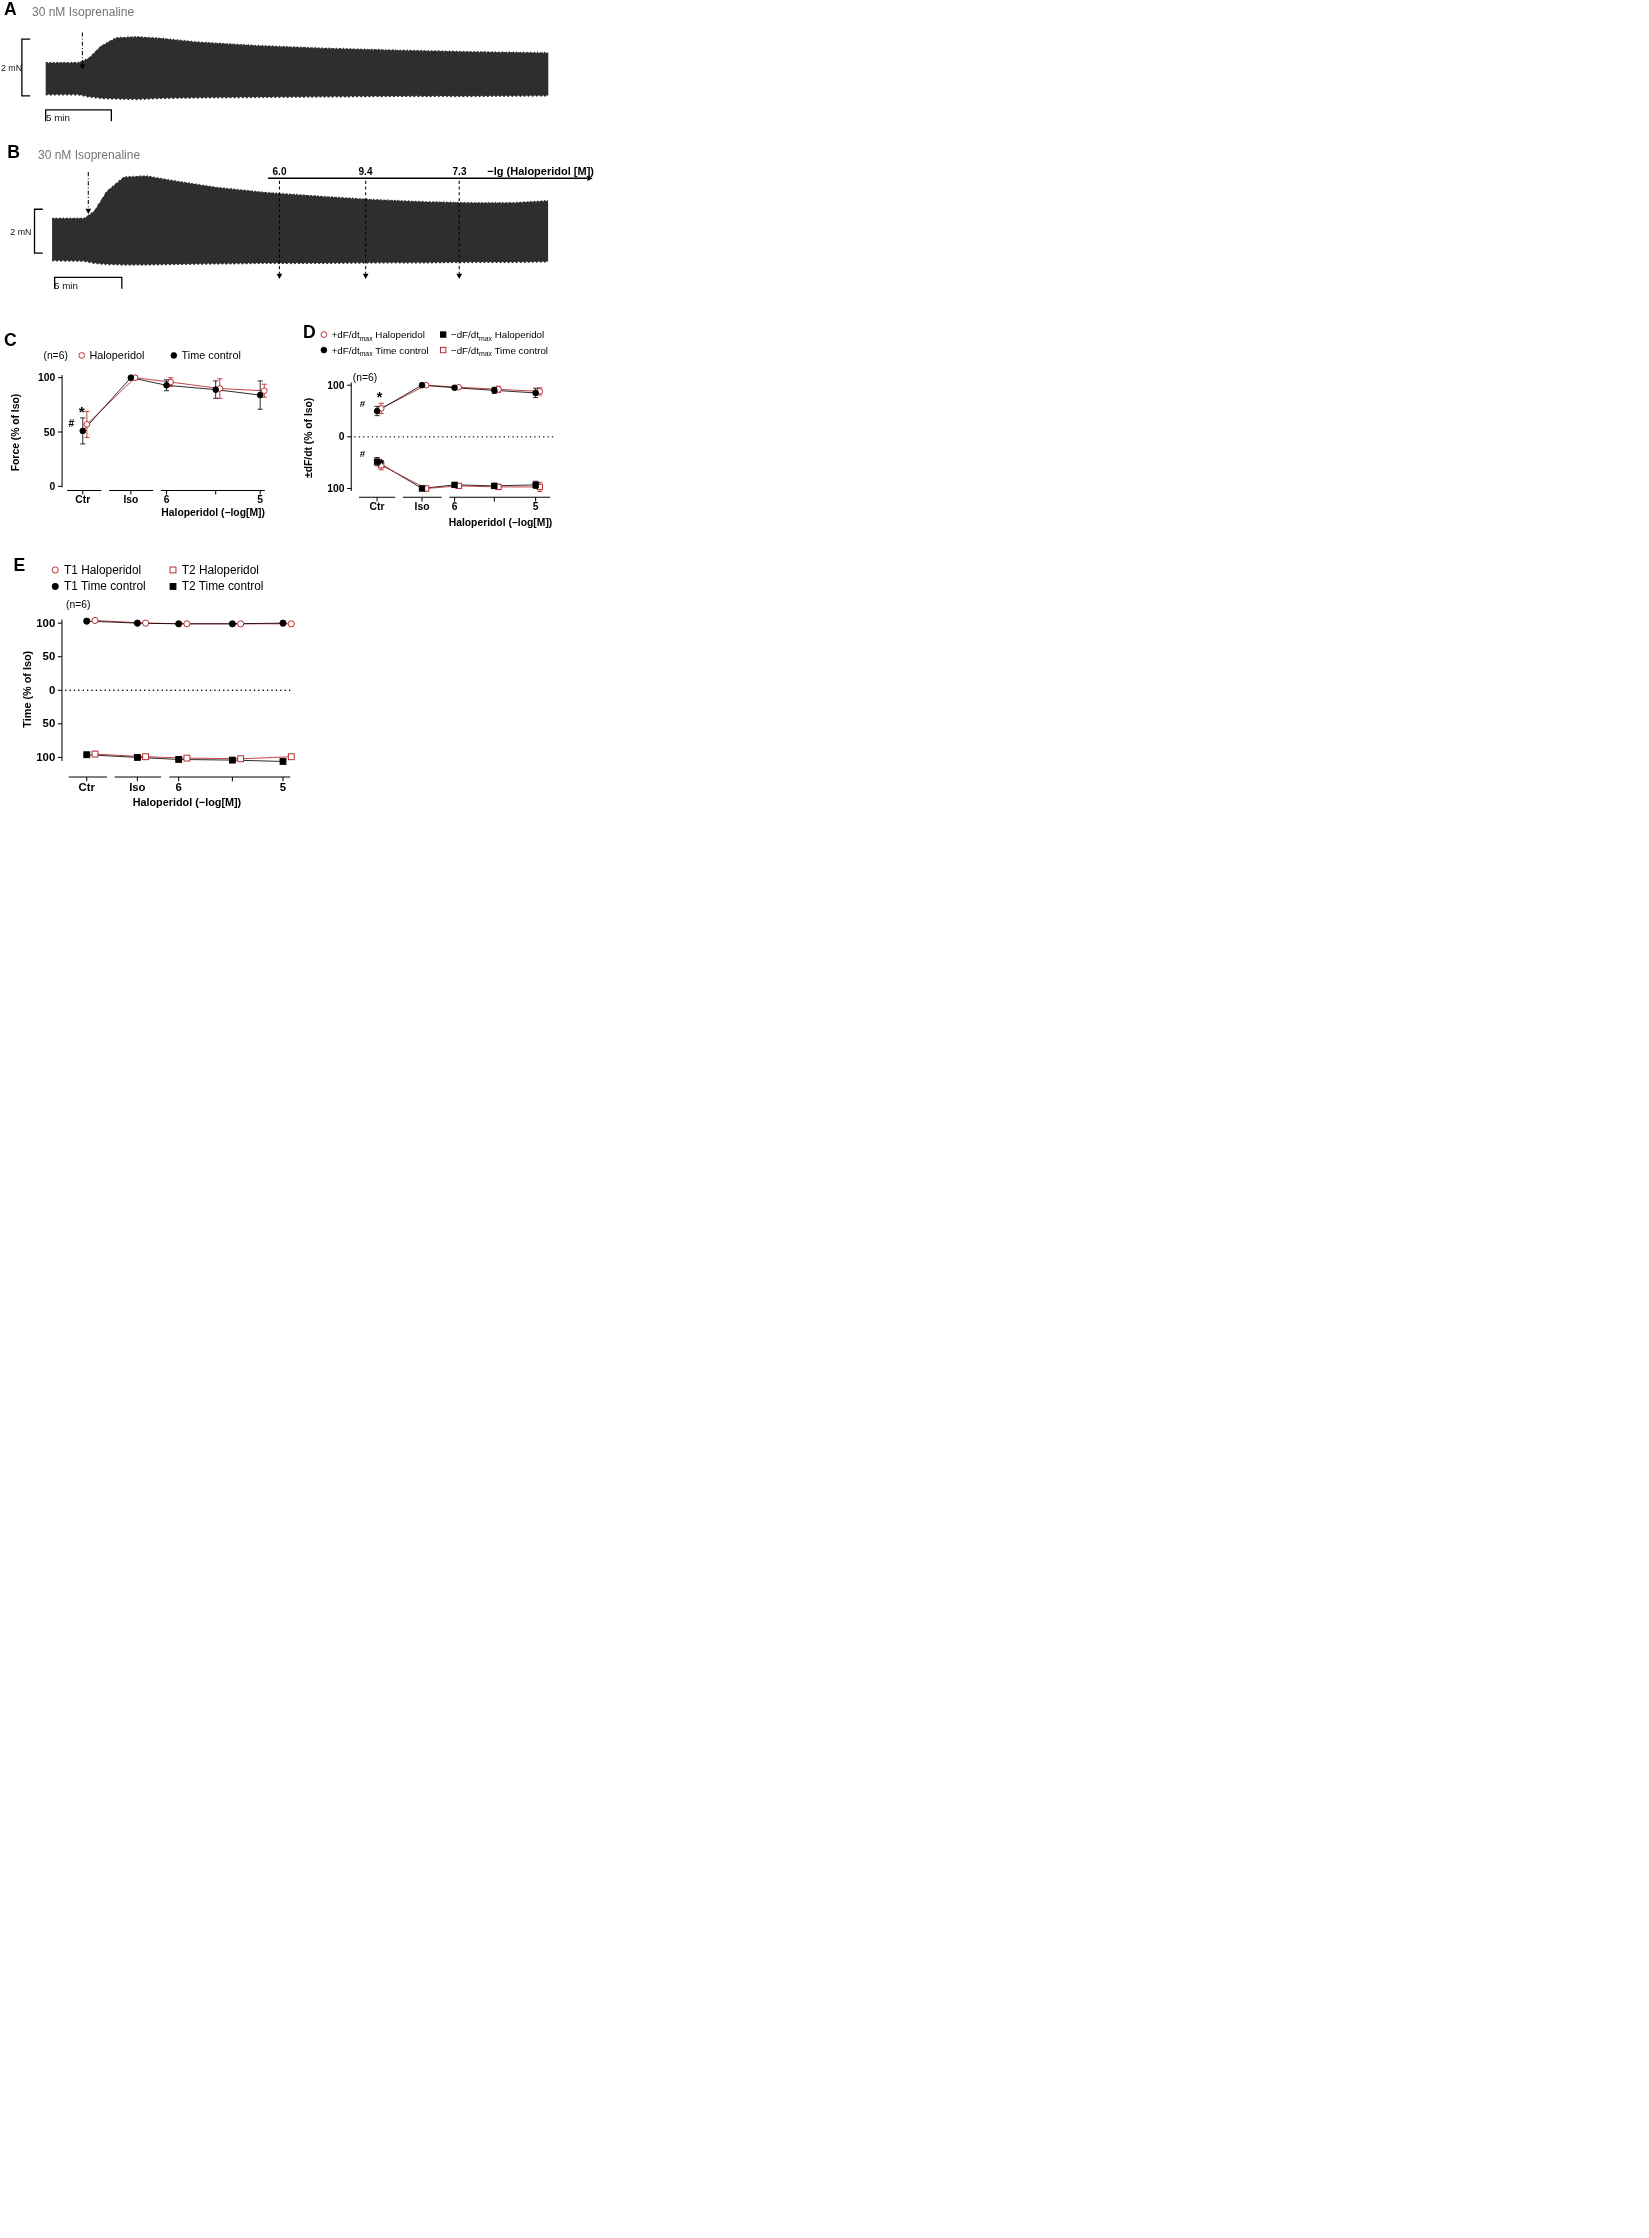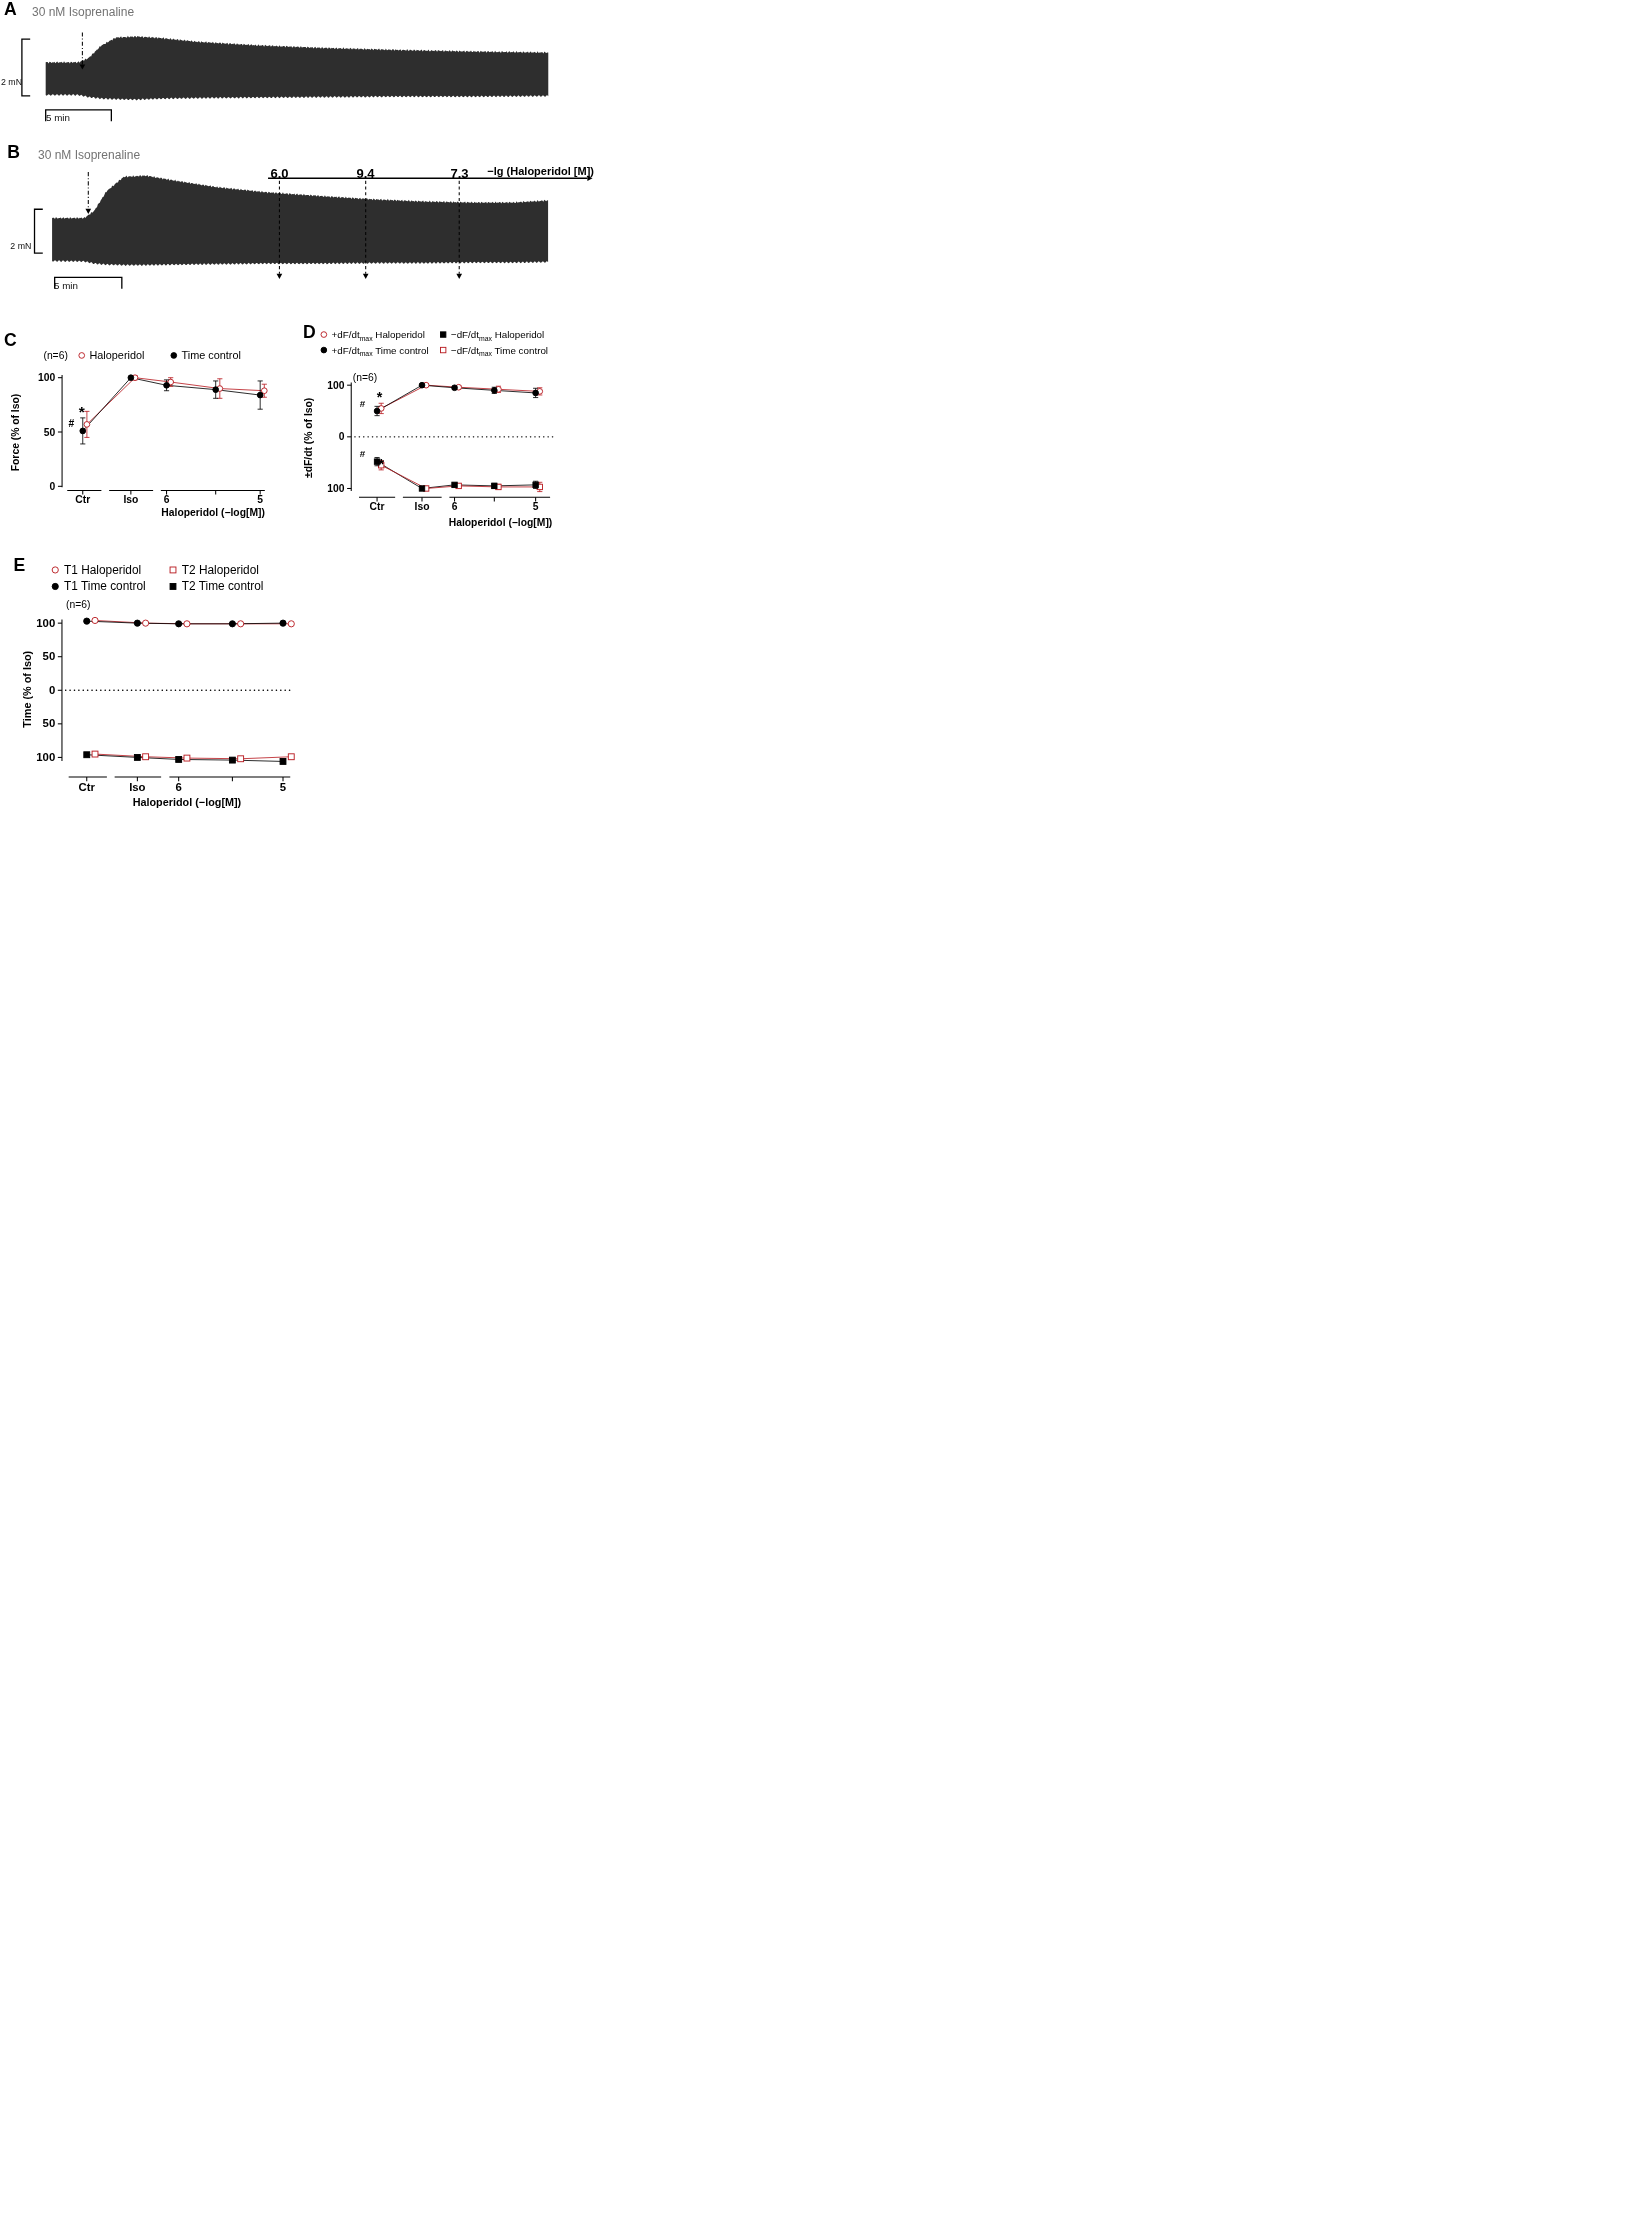--- a/index.html
+++ b/index.html
@@ -1,23 +1,23 @@
 <!DOCTYPE html>
 <html style="font-size:8.3px"><head>
 <meta charset="utf-8">
 <style>
   * { margin:0; padding:0; box-sizing:border-box; }
   html,body { background:#ffffff; font-family:"Liberation Sans", sans-serif; color:#000; }
   .figure { position:relative; width:595px; height:808px; background:#fff; overflow:hidden; }
   .abs { position:absolute; }
   .panel-letter { font-weight:700; font-size:17.6px; line-height:1; color:#000; }
   .trace-title { font-size:12px; line-height:1.1; color:#737373; }
-  .scale-label { font-size:8.8px; white-space:nowrap; color:#111;margin-top:14px; }
+  .scale-label { font-size:8.8px; white-space:nowrap; color:#111; }
   .time-label  { font-size:9.8px; text-align:left; color:#111; }
-  .conc-tick { font-size:13px; font-weight:700; text-align:center; }
+  .conc-tick { font-size:10px; font-weight:700; text-align:center; }
   .conc-axis-label { font-size:11px; font-weight:700; text-align:right; white-space:nowrap; }
   svg { overflow:visible; }
   svg text { fill:#000; font-family:"Liberation Sans", sans-serif; }
 </style>
 </head>
 <body>
 
 <div class="figure">
 
   <div class="abs panel-letter" style="left:4.1px;top:1px">A</div>

